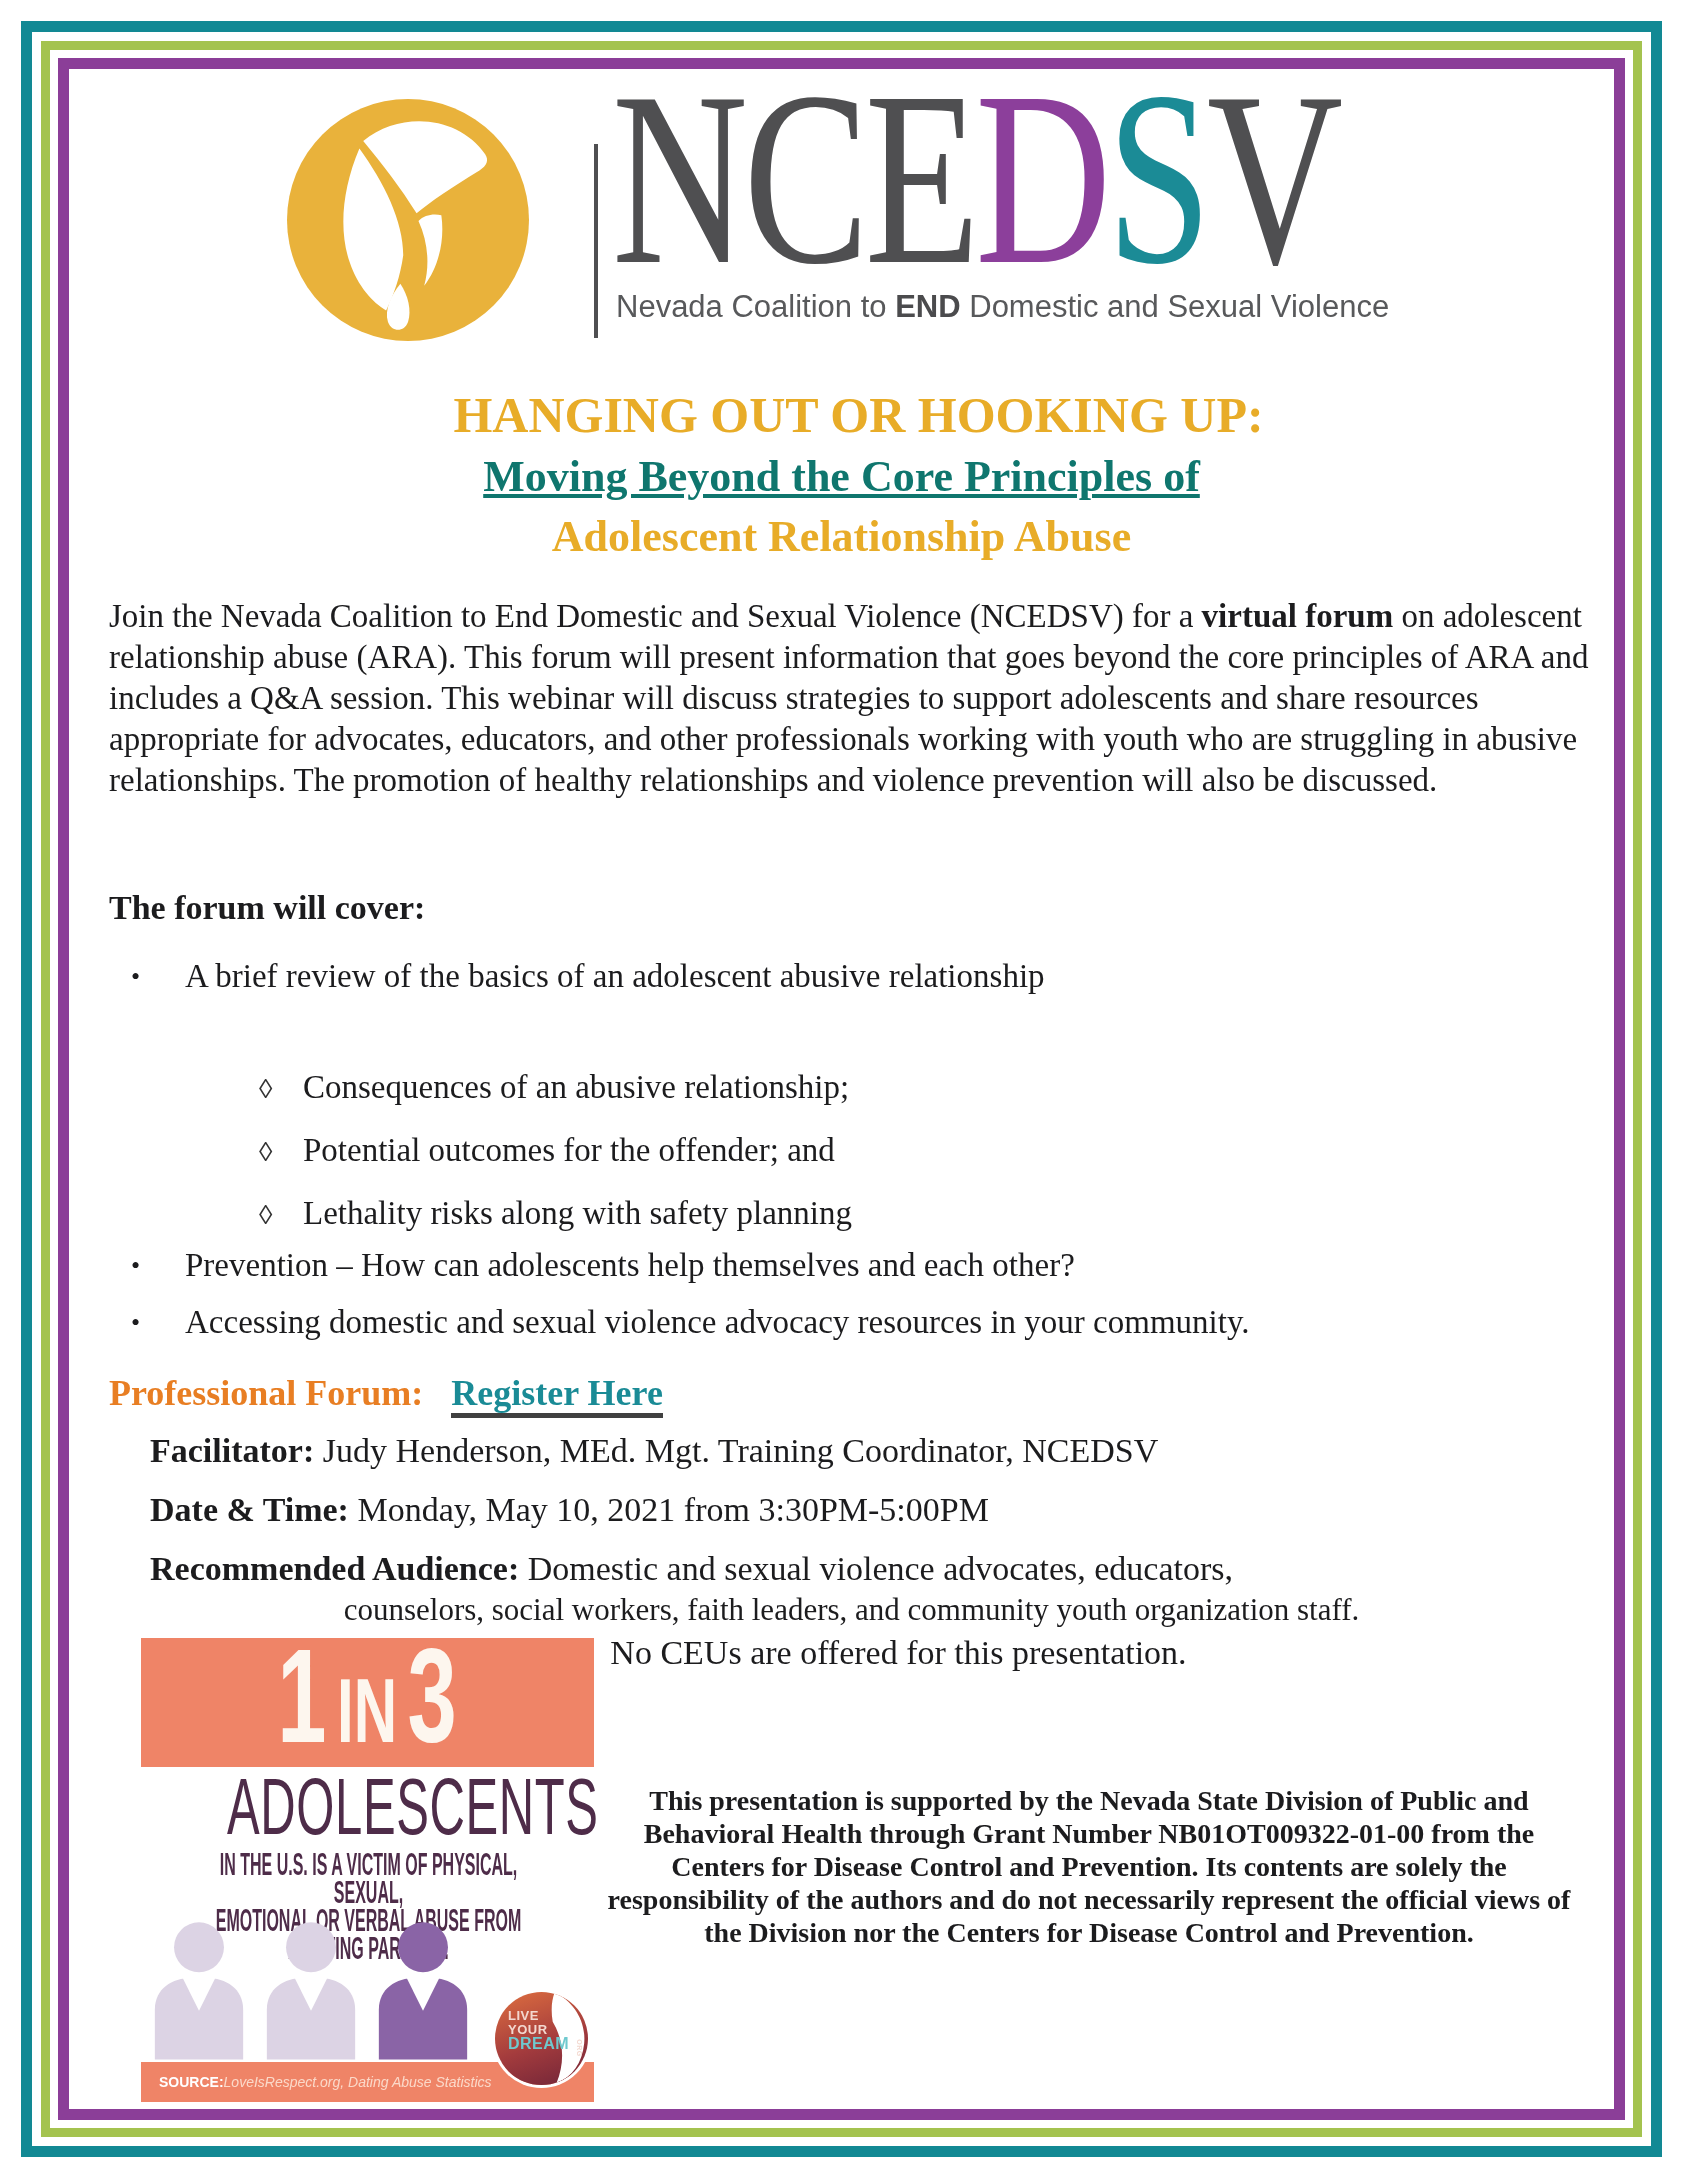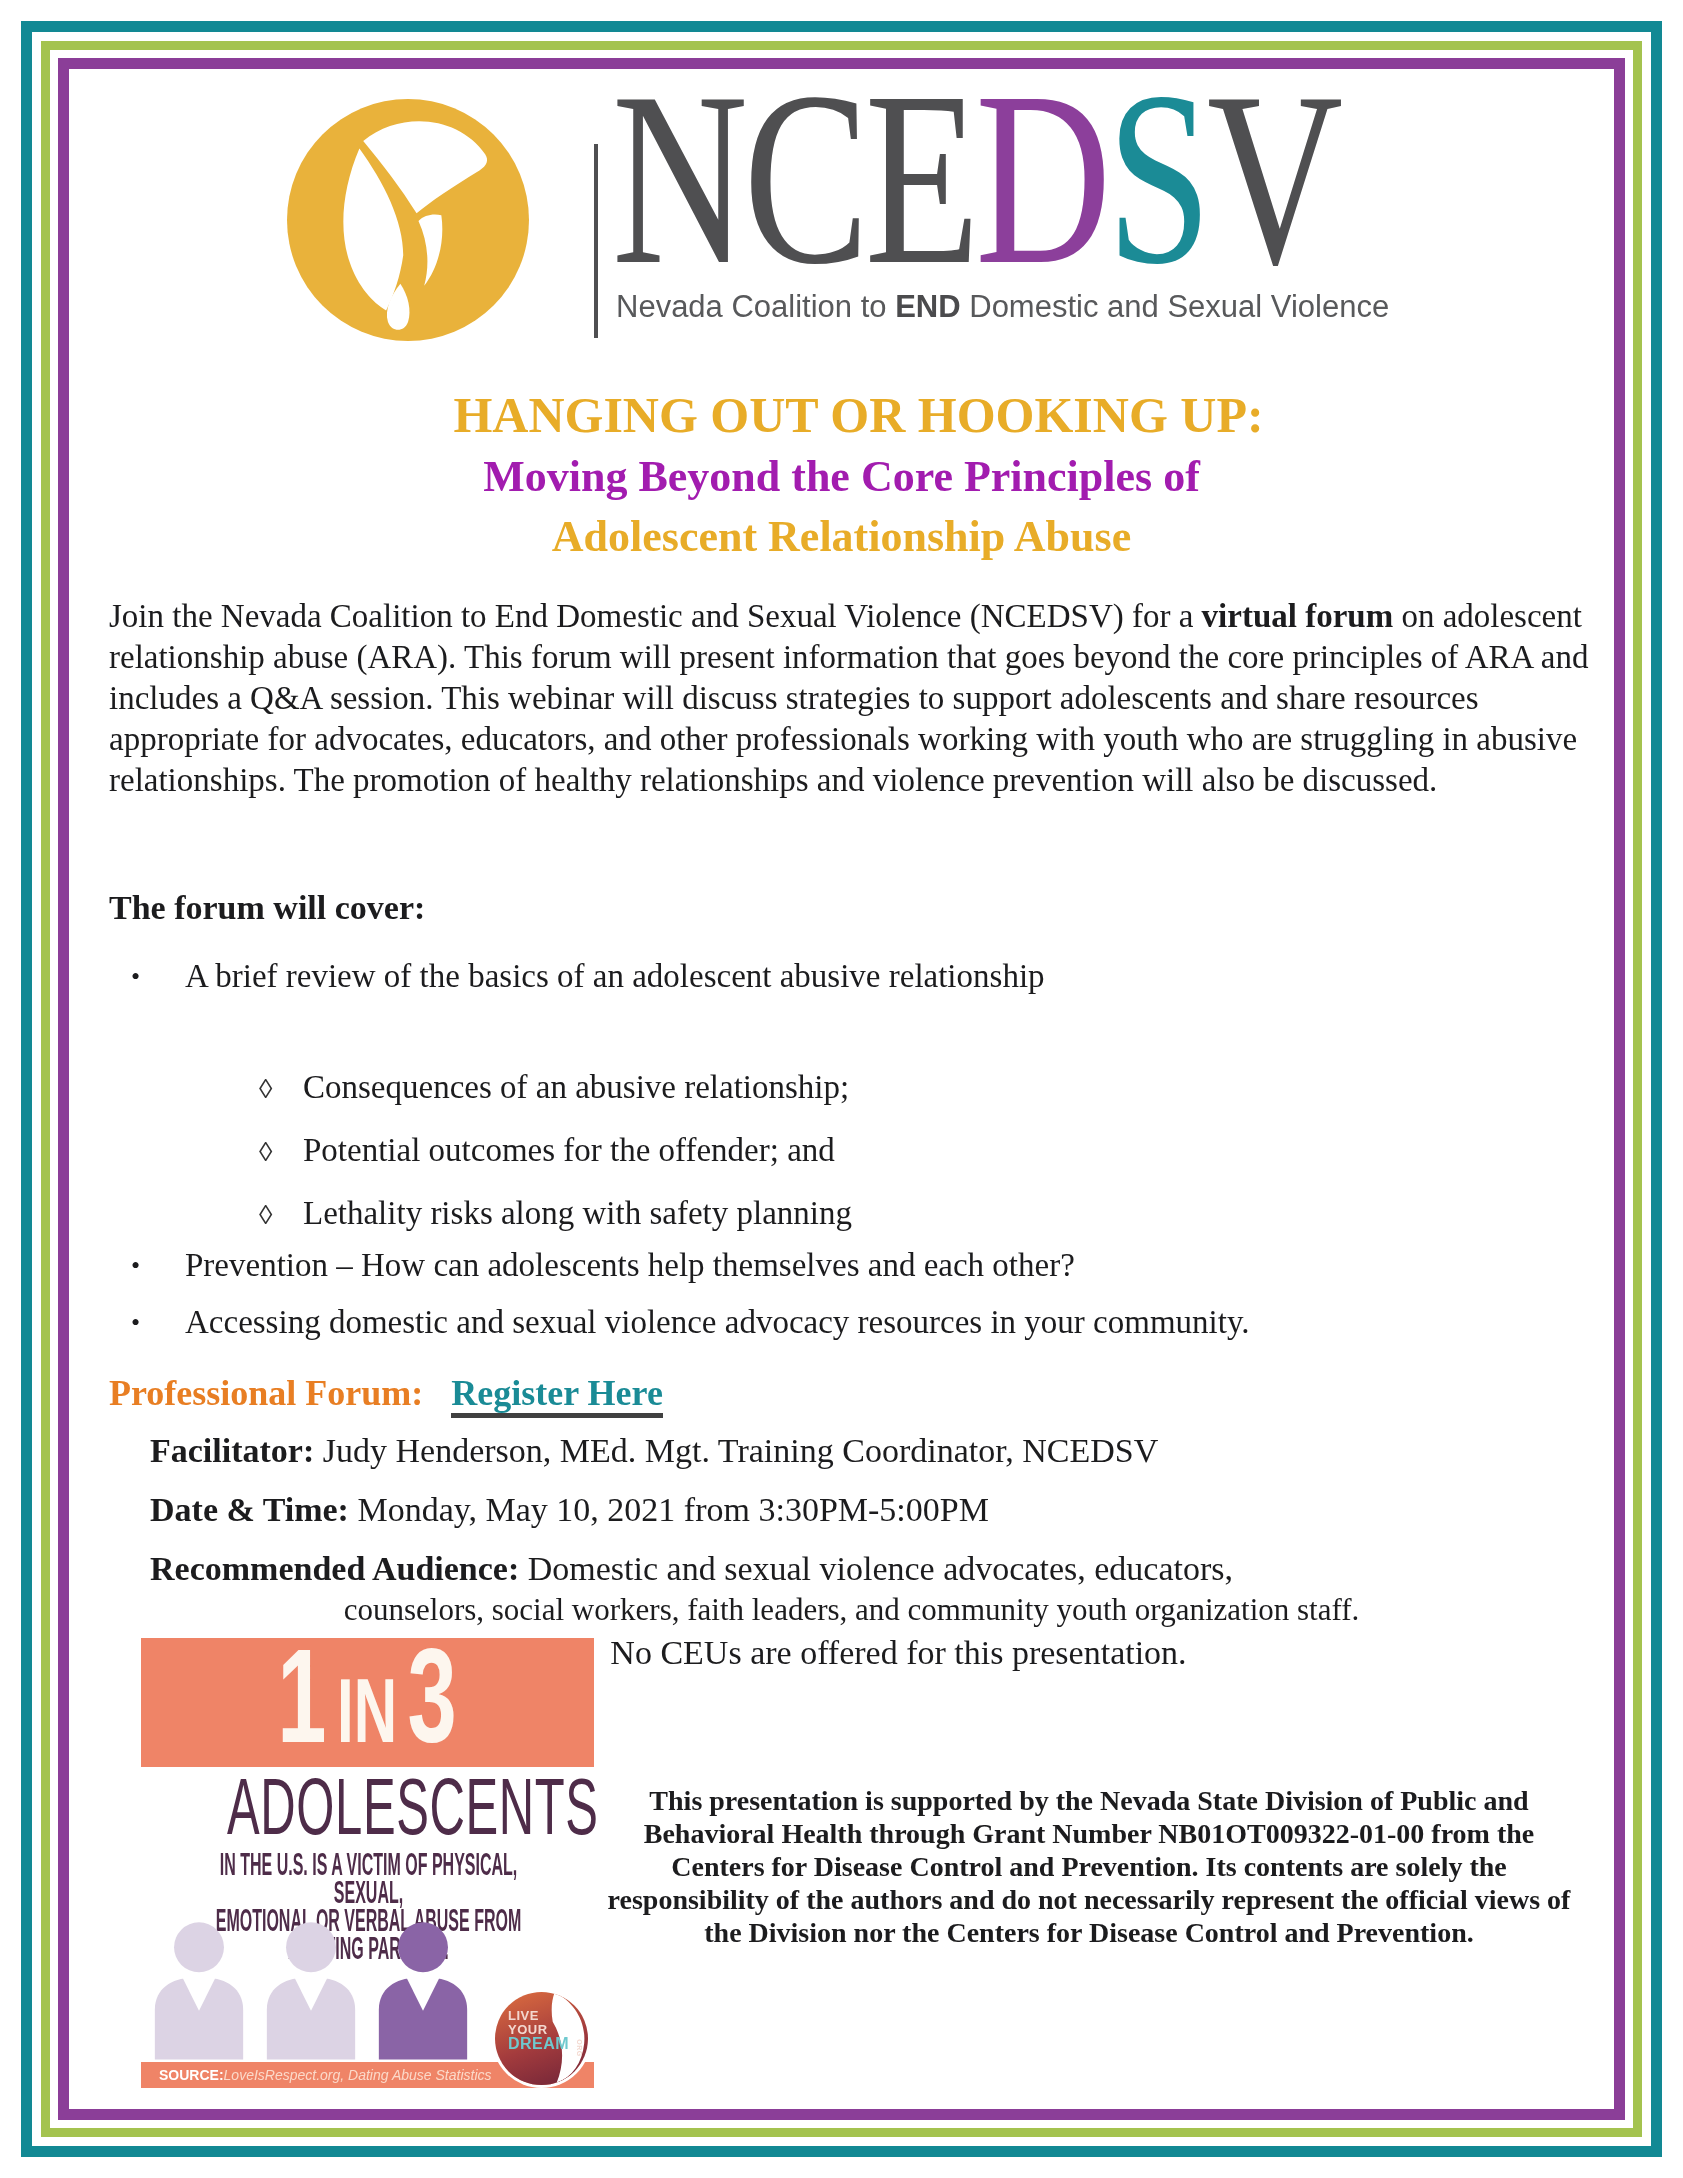--- a/index.html
+++ b/index.html
@@ -19,21 +19,21 @@
              transform:scaleX(0.76);transform-origin:left top;white-space:nowrap;}
   .logo-word .g{color:#4f4f51;}
   .logo-word .p{color:#8C3F9B;}
   .logo-word .t{color:#1B8B96;}
   .logo-tagline{left:616px;top:289px;font-family:"Liberation Sans",sans-serif;
                 font-size:31px;color:#58595b;white-space:nowrap;}
   .logo-tagline b{color:#4b4b4d;}
 
   
   .title1{left:0;right:0;top:386px;text-align:center;font-weight:bold;font-size:50px;color:#E8AC28;padding-left:34px;}
-  .title2{left:0;right:0;top:451px;text-align:center;font-weight:bold;font-size:44px;color:#a21caf;}
+  .title2{left:0;right:0;top:451px;text-align:center;font-weight:bold;font-size:44px;color:#0f766e;text-decoration:underline;}
   .title3{left:0;right:0;top:511px;text-align:center;font-weight:bold;font-size:44px;color:#E8AC28;}
 
   
   .intro{left:109px;width:1487px;top:596px;font-size:33px;line-height:41px;}
   .forum{left:109px;right:87px;top:889px;height:475px;font-size:33px;}
   .forum .heading{position:absolute;top:0;left:0;font-weight:bold;font-size:34px;}
   .item{position:absolute;left:0;right:0;white-space:nowrap;}
   .item .m1{display:inline-block;margin-left:22px;width:54px;font-size:26px;vertical-align:2px;}
   .item .m2{display:inline-block;margin-left:150px;width:44px;font-size:27px;color:#333;}
 
@@ -54,21 +54,21 @@
   .stat .d{font-size:134px;line-height:99px;}
   .stat .i{font-size:91px;line-height:99px;margin:0 16px;}
   .info .headline{position:absolute;left:0;width:453px;top:129px;text-align:center;color:#4E2C49;
                   font-size:79px;line-height:79px;transform:scaleX(0.62);transform-origin:center top;
                   letter-spacing:1px;white-space:nowrap;}
   .info .desc{position:absolute;left:-119px;width:693px;top:212px;text-align:center;color:#4E2C49;
               font-weight:bold;font-size:32px;line-height:28px;transform:scaleX(0.50);
               transform-origin:center top;}
   .figures{position:absolute;left:10px;top:281px;display:flex;gap:16px;}
   .figures svg{display:block;}
-  .srcbar{position:absolute;left:0;top:424px;width:453px;height:26px;background:#EF8467;
+  .srcbar{position:absolute;left:0;top:424px;width:453px;height:40px;background:#EF8467;
           display:flex;align-items:center;}
   .srcbar .s1{font-weight:bold;color:#fff;font-size:14px;margin-left:18px;}
   .srcbar .s2{font-style:italic;color:#fbd9c9;font-size:14px;}
   .badge{position:absolute;left:354px;top:354px;width:93px;height:93px;border-radius:50%;
          background:linear-gradient(160deg,#D96A3F 5%,#A33B3D 55%,#6E2438 100%);
          box-shadow:0 0 0 3px #fff;overflow:hidden;}
   .badge .txt{position:absolute;left:13px;top:17px;line-height:14px;}
   .badge .w{color:#f3d8cf;font-size:13px;font-weight:bold;letter-spacing:0.5px;}
   .badge .dr{color:#6FC9CE;font-size:16px;font-weight:bold;letter-spacing:0.5px;}
   .badge .org{display:inline-block;color:#f3d8cf;font-size:7px;transform:rotate(90deg) translate(1px,-1px);}

